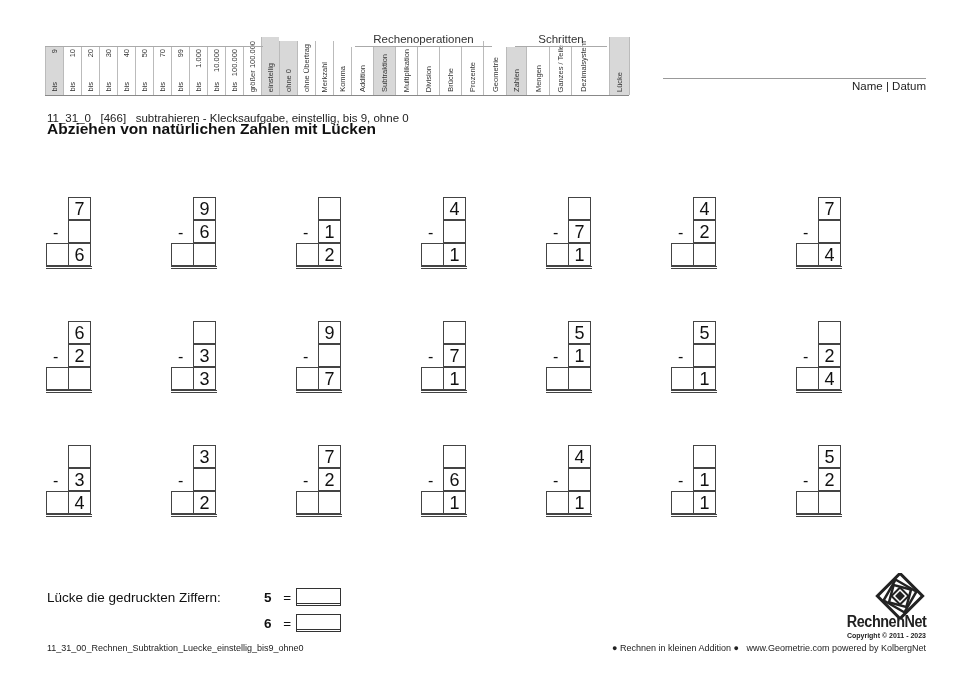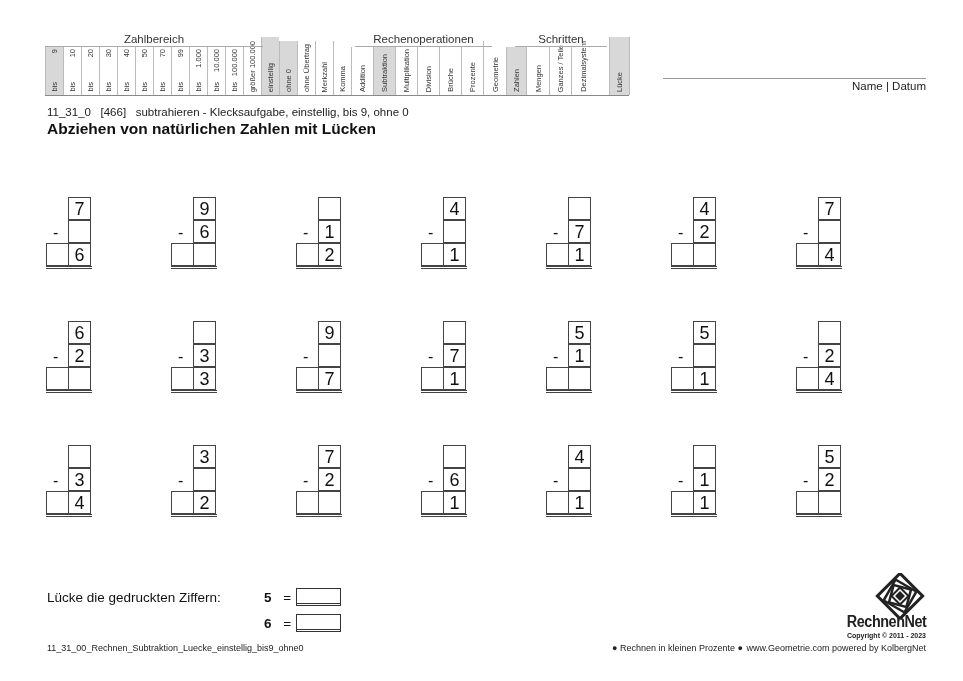--- a/index.html
+++ b/index.html
@@ -13,21 +13,21 @@
   .hdr .col { position: absolute; bottom: 0; border-left: 1px solid #bbb; }
   .hdr .col.sel { background: #d8d8d8; }
   .hdr .baseline { position: absolute; left: 0; bottom: -1px; height: 1px; background: #888; }
   .hdr .vline { position: absolute; width: 1px; background: #bbb; }
 
   .v { writing-mode: vertical-rl; transform: rotate(180deg); font-size: 7.5px; color: #333; white-space: nowrap; position: absolute; }
 
   .name-line { position: absolute; left: 663px; top: 78px; width: 263px; height: 1px; background: #999; }
   .name-label { position: absolute; right: 37px; top: 80px; font-size: 11.5px; color: #222; }
 
-  .subtitle { position: absolute; left: 47px; top: 106px; font-size: 11.5px; color: #222; }
+  .subtitle { position: absolute; left: 47px; top: 112px; font-size: 11.5px; color: #222; }
   .title { position: absolute; left: 47px; top: 120px; font-size: 15.5px; font-weight: bold; color: #111; }
 
   
   .prob { position: absolute; width: 46px; height: 72px; }
   .prob .cell { position: absolute; width: 23px; height: 23px; border: 1px solid #444; font-size: 18px; text-align: center; line-height: 22px; color: #111; }
   .prob .minus { position: absolute; left: 7px; top: 26px; font-size: 16px; line-height: 20px; }
   .prob .dbl { position: absolute; left: 0; top: 69px; width: 46px; height: 3px; border-top: 1px solid #444; border-bottom: 1px solid #444; }
 
   .count-label { position: absolute; left: 47px; top: 590px; font-size: 13.5px; }
   .count-row { position: absolute; left: 264px; font-size: 13.5px; font-weight: bold; }
@@ -138,21 +138,20 @@
       <span class="v" style="bottom: 3px; left: 6px;">Ganzes / Teile</span>
     </div>
     <div class="col" style="left: 526px; width: 23px; top: 14px; height: 48px;">
       <span class="v" style="bottom: 3px; left: 6.5px;">Dezimalsystem</span>
     </div>
     <div class="col sel" style="left: 564px; width: 20px; top: 4px; height: 58px;">
       <span class="v" style="bottom: 3px; left: 5px;">Lücke</span>
     </div>
     <div class="vline" style="left: 584px; top: 4px; height: 58px;"></div>
     <div class="baseline" style="width: 584px;"></div>
-    <div class="grp-label" style="left: 0px; width: 218px;">Zahlbereich</div>
     <div class="grp-line" style="left: 0px; width: 218px;"></div>
     <div class="grp-label" style="left: 310px; width: 137px;">Rechenoperationen</div>
     <div class="grp-line" style="left: 310px; width: 137px;"></div>
     <div class="grp-label" style="left: 470px; width: 92px;">Schritten</div>
     <div class="grp-line" style="left: 470px; width: 92px;"></div>
   </div>
 
 <div class="name-line"></div>
 <div class="name-label">Name | Datum</div>
 
@@ -336,21 +335,21 @@
   <span class="eq">=</span>
 </div>
 <div class="count-box" style="top:588px;"></div>
 <div class="count-row" style="top:616px;">
   <span>6</span>
   <span class="eq">=</span>
 </div>
 <div class="count-box" style="top:614px;"></div>
 
 <div class="footer-left">11_31_00_Rechnen_Subtraktion_Luecke_einstellig_bis9_ohne0</div>
-<div class="footer-mid">● Rechnen in kleinen Prozente ●</div>
+<div class="footer-mid">● Rechnen in kleinen Addition ●</div>
 <div class="footer-right">www.Geometrie.com powered by KolbergNet</div>
 
 <svg class="logo" viewBox="0 0 56 46">
   <g transform="translate(28,23)">
     <rect x="-16" y="-16" width="32" height="32" transform="rotate(45)" fill="none" stroke="#222" stroke-width="3"></rect>
     <rect x="-12" y="-12" width="24" height="24" transform="rotate(30)" fill="none" stroke="#222" stroke-width="2.5"></rect>
     <rect x="-9" y="-9" width="18" height="18" transform="rotate(15)" fill="none" stroke="#222" stroke-width="2.5"></rect>
     <rect x="-6" y="-6" width="12" height="12" transform="rotate(45)" fill="none" stroke="#222" stroke-width="2"></rect>
     <rect x="-3.5" y="-3.5" width="7" height="7" transform="rotate(45)" fill="#222"></rect>
   </g>

